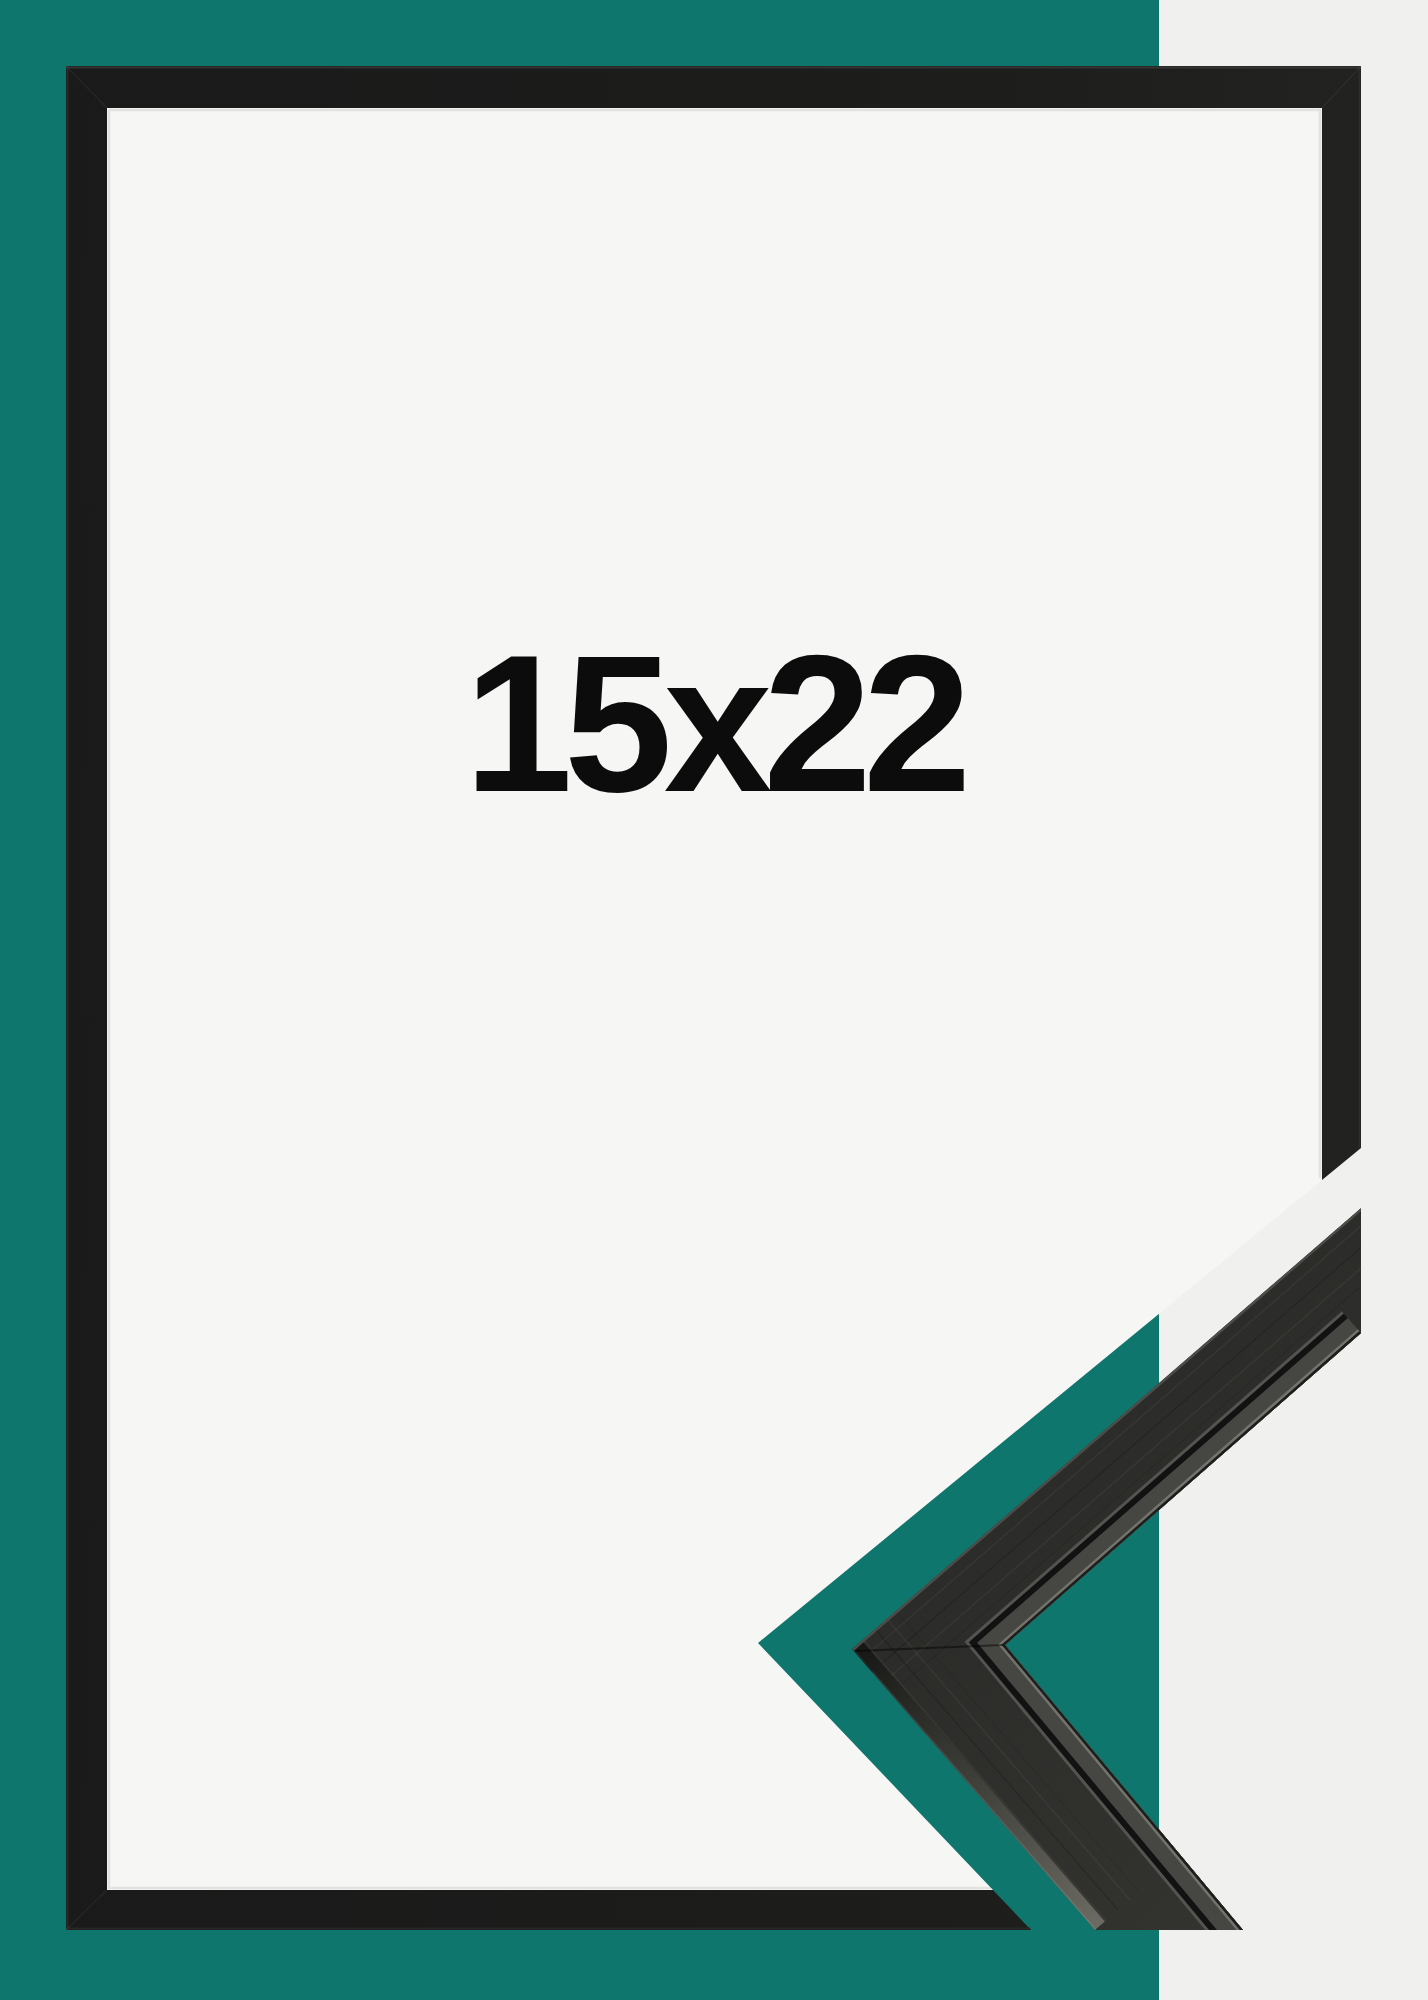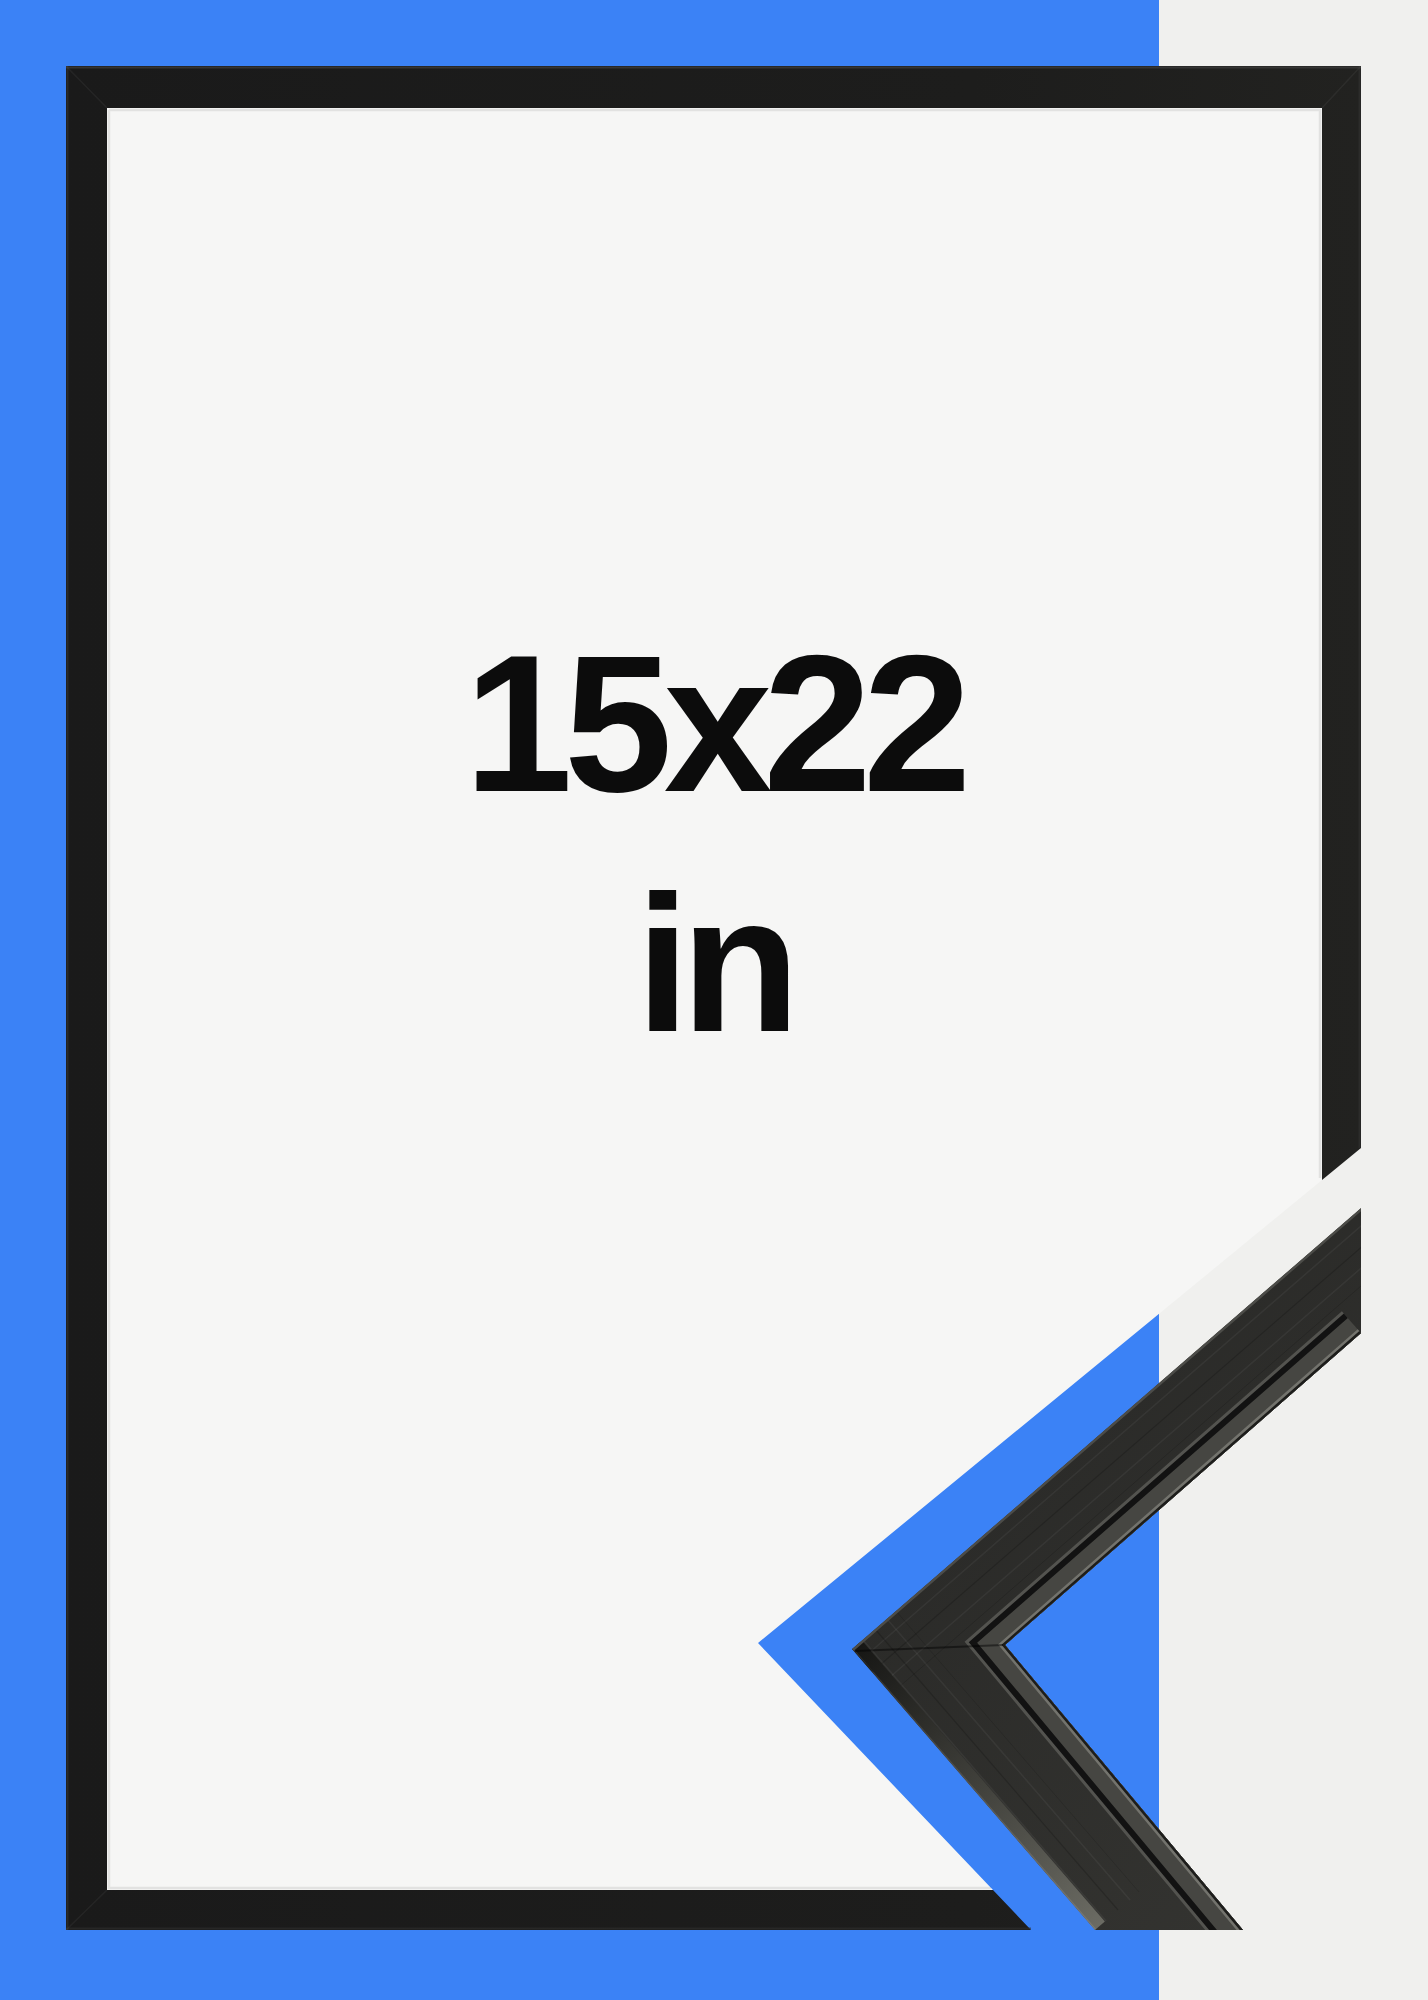--- a/index.html
+++ b/index.html
@@ -1,19 +1,19 @@
 <!DOCTYPE html>
 <html><head>
 <meta charset="utf-8">
 <style>
   html,body{margin:0;padding:0;}
   body{width:1428px;height:2000px;overflow:hidden;background:#f0f0ee;}
   .stage{
     position:relative;width:1159px;height:2000px;
-    background:#3b82f6;
+    background:#0f766e;
     font-family:"Liberation Sans", sans-serif;
   }
   .frame-art{position:absolute;left:0;top:0;width:1428px;height:2000px;}
   .size-label-block{
     position:absolute;left:0;top:603px;width:1427px;
     text-align:center;
     color:#0c0c0c;
     font-weight:700;
     font-size:195px;
     letter-spacing:-0.045em;
@@ -86,16 +86,15 @@
       <path d="M852,1649 L1361,1208" fill="none" stroke="#4c4c48" stroke-width="5"></path>
 
       <path d="M855,1651 L1003,1645" fill="none" stroke="rgba(0,0,0,0.45)" stroke-width="2"></path>
 
       <polygon points="852,1649 874,1672 852,1664" fill="rgba(0,0,0,0.35)"></polygon>
     </g>
   </svg>
 
   <div class="size-label-block">
     <div class="size-line">15x22</div>
-    <div class="size-line">in</div>
   </div>
 
 </div>
 
 </body></html>

